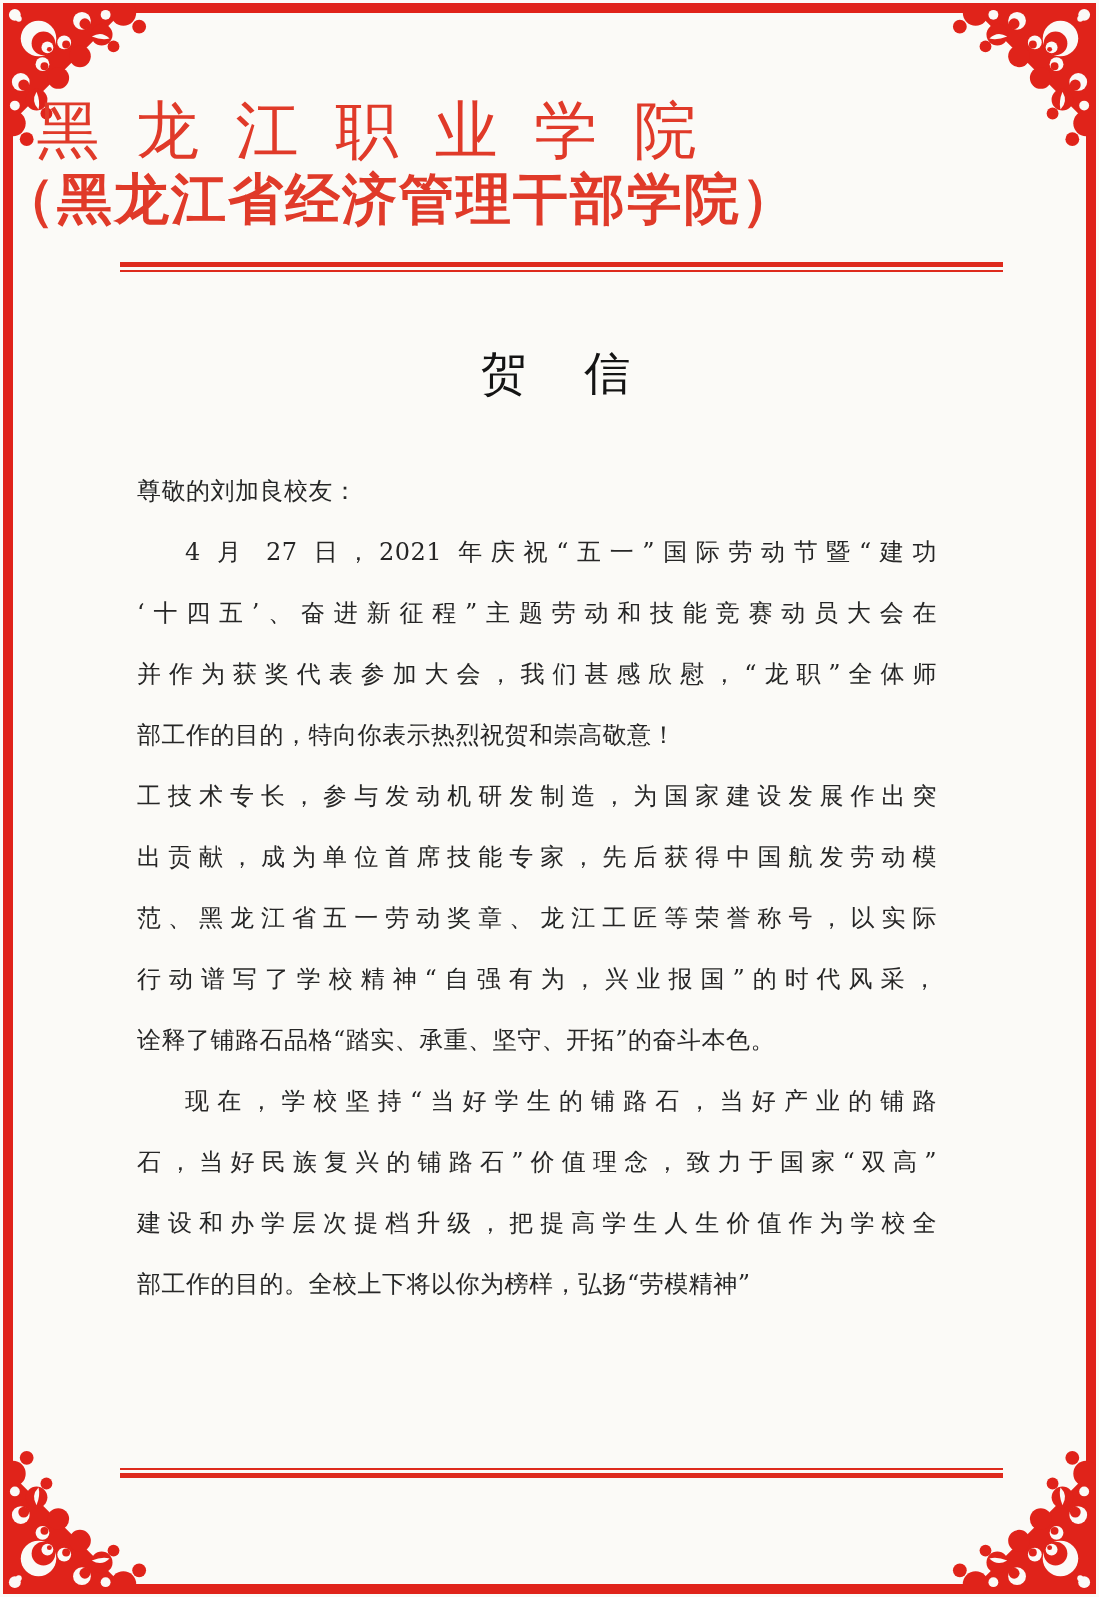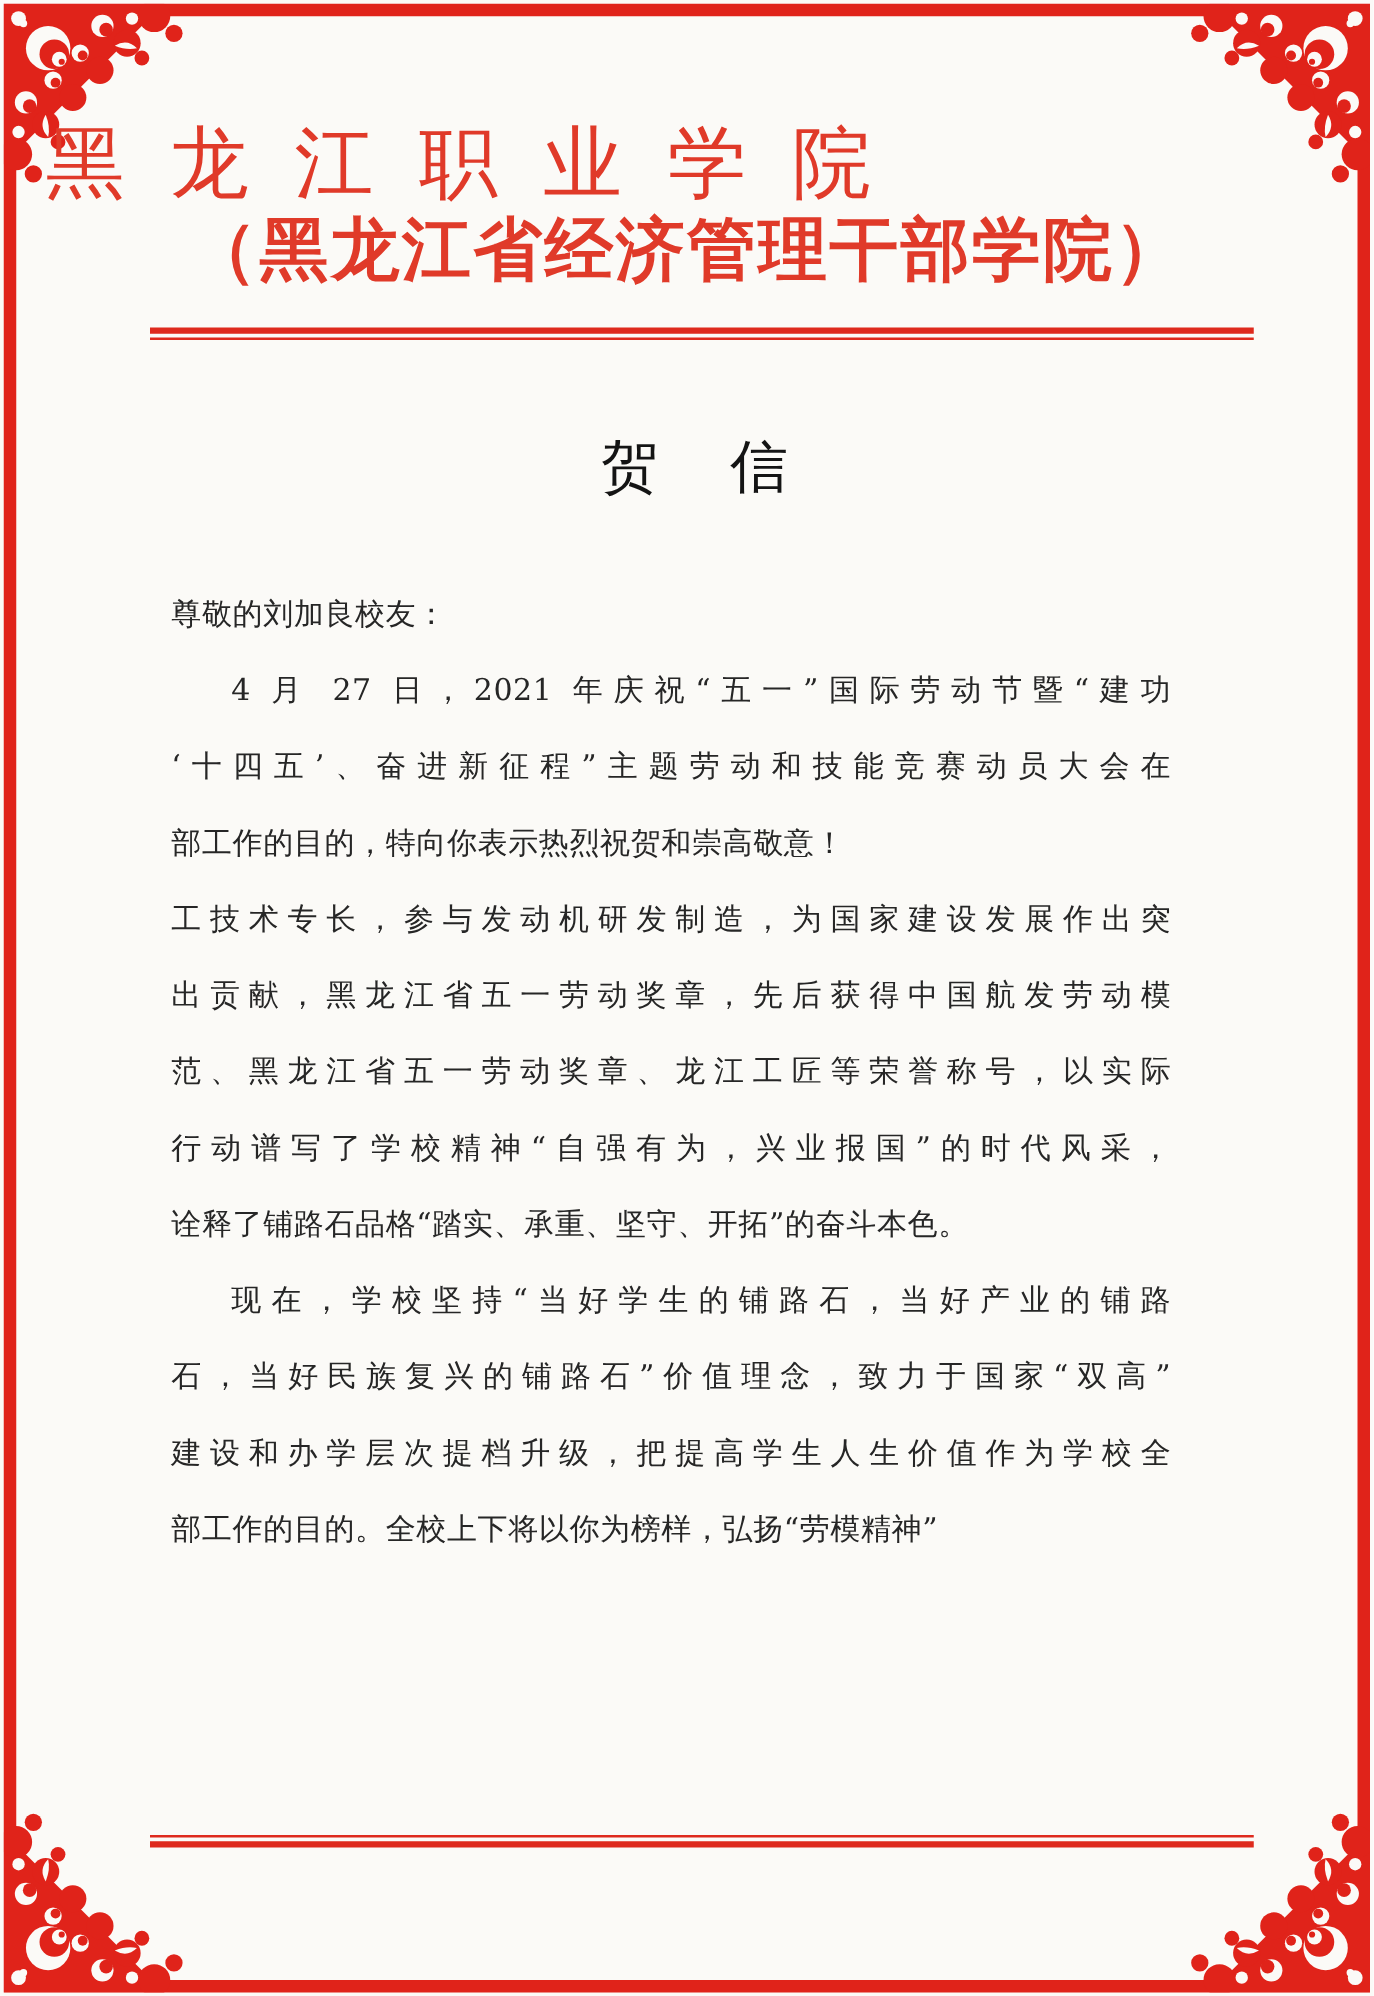--- a/index.html
+++ b/index.html
@@ -37,21 +37,20 @@
     color:var(--title-red);
     font-size:63px;
     font-weight:normal;
     line-height:1.12;
     letter-spacing:0.58em;
     text-indent:0.58em;
     white-space:nowrap;
   }
   .school-subtitle{
     margin:2px 0 4px 0;
-    text-align:center;
     color:var(--title-red);
     font-size:55px;
     font-weight:bold;
     line-height:1.1;
     letter-spacing:2px;
     white-space:nowrap;
   }
   .rule{margin-left:120px;width:883px;}
   .rule-top{margin-top:33px;}
   .rule-top .thick{height:5px;background:var(--rule-red);}
@@ -163,23 +162,24 @@
       <div class="thick"></div>
       <div class="thin"></div>
     </div>
 
     <div class="letter-title">贺信</div>
 
     <div class="body-block">
       <div class="line salutation">尊敬的刘加良校友：</div>
       <div class="line indent">4 月 27 日，2021 年庆祝“五一”国际劳动节暨“建功</div>
       <div class="line">‘十四五’、奋进新征程”主题劳动和技能竞赛动员大会在</div>
+      <div class="line">并作为获奖代表参加大会，我们甚感欣慰，“龙职”全体师</div>
       <div class="line para-end">部工作的目的，特向你表示热烈祝贺和崇高敬意！</div>
       <div class="line">工技术专长，参与发动机研发制造，为国家建设发展作出突</div>
-      <div class="line">出贡献，黑龙江省五一劳动奖章，先后获得中国航发劳动模</div>
+      <div class="line">出贡献，成为单位首席技能专家，先后获得中国航发劳动模</div>
       <div class="line">范、黑龙江省五一劳动奖章、龙江工匠等荣誉称号，以实际</div>
       <div class="line">行动谱写了学校精神“自强有为，兴业报国”的时代风采，</div>
       <div class="line para-end">诠释了铺路石品格“踏实、承重、坚守、开拓”的奋斗本色。</div>
       <div class="line indent">现在，学校坚持“当好学生的铺路石，当好产业的铺路</div>
       <div class="line">石，当好民族复兴的铺路石”价值理念，致力于国家“双高”</div>
       <div class="line">建设和办学层次提档升级，把提高学生人生价值作为学校全</div>
       <div class="line para-end">部工作的目的。全校上下将以你为榜样，弘扬“劳模精神”</div>
     </div>
 
     <div class="rule-bottom">

